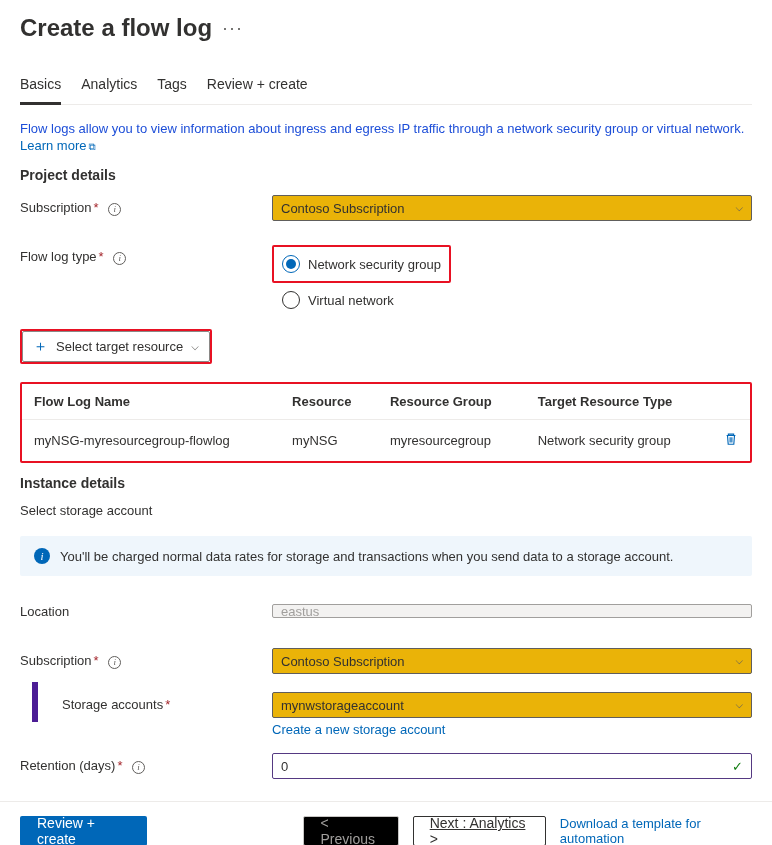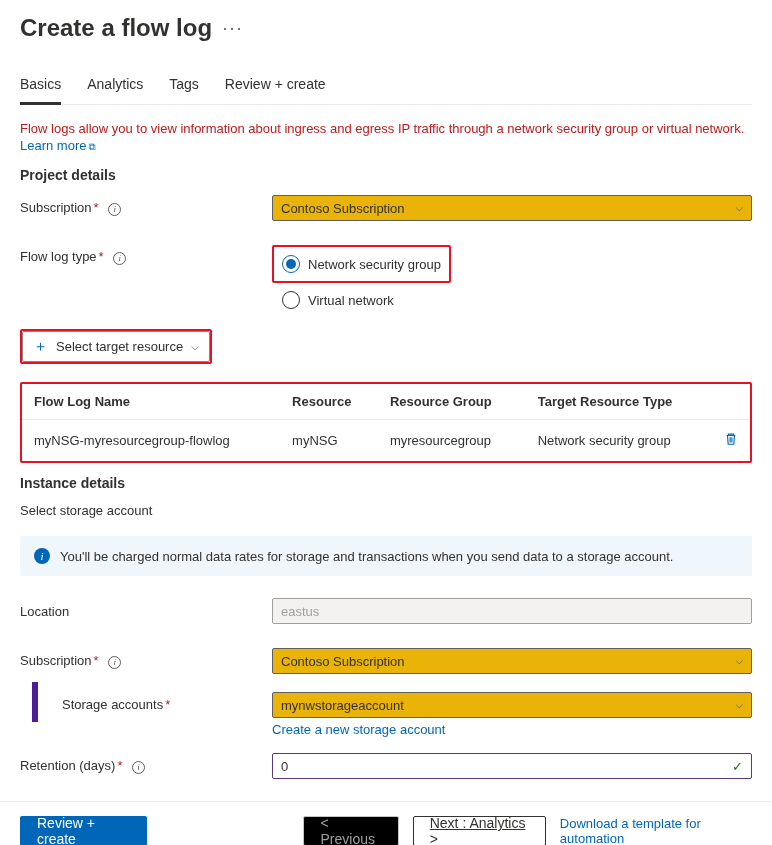--- a/index.html
+++ b/index.html
@@ -7,40 +7,40 @@
     font-family: "Segoe UI", -apple-system, sans-serif;
     font-size: 13px;
     color: #323130;
     background: #fff;
     width: 772px;
     padding: 14px 20px 0 20px;
   }
   .header { display: flex; align-items: center; gap: 10px; margin-bottom: 34px; }
   .title { font-size: 24px; font-weight: 600; color: #323130; }
   .ellipsis { font-size: 18px; color: #605e5c; letter-spacing: 1px; cursor: pointer; }
-  .tabs { display: flex; gap: 26px; border-bottom: 1px solid #edebe9; margin-bottom: 16px; }
+  .tabs { display: flex; gap: 20px; border-bottom: 1px solid #edebe9; margin-bottom: 16px; }
   .tab { padding: 0 0 10px 0; font-size: 14px; color: #323130; cursor: pointer; border-bottom: 3px solid transparent; margin-bottom: -1px; }
   .tab.active { border-bottom-color: #323130; font-weight: 400; }
-  .intro { font-size: 13px; color: #b91c1c; margin-bottom: 2px; }
+  .intro { font-size: 13px; color: #1d4ed8; margin-bottom: 2px; }
   .link { color: #0067b8; text-decoration: none; cursor: pointer; }
   .link-icon { display: inline-block; font-size: 10px; margin-left: 2px; }
   .section-title { font-weight: 600; font-size: 14px; margin-top: 14px; margin-bottom: 12px; }
   .form-row { display: flex; align-items: center; margin-bottom: 8px; min-height: 26px; }
   .form-label { flex: 0 0 252px; font-size: 13px; }
   .form-control-col { flex: 1; }
   .asterisk { color: #a4262c; margin-left: 2px; }
   .info-icon { display:inline-flex; width:13px; height:13px; border:1px solid #605e5c; border-radius:50%; font-size:9px; align-items:center; justify-content:center; color:#605e5c; margin-left:6px; font-style: italic; font-family: Georgia, serif; }
   .select-control {
     width: 100%; height: 26px; border: 1px solid #605e5c; border-radius: 2px;
     background: #eab308; padding: 0 8px; display: flex; align-items: center; justify-content: space-between;
     font-size: 13px; cursor: pointer;
   }
   .select-control .chev { color: #605e5c; font-size: 10px; }
   .disabled-input {
-    width: 100%; height: 26px; border: 1px solid #a19f9d; border-radius: 2px;
+    width: 100%; height: 14px; border: 1px solid #a19f9d; border-radius: 2px;
     background: #f3f2f1; padding: 0 8px; color: #a19f9d; display:flex; align-items:center;
   }
   .text-input {
     width: 100%; height: 26px; border: 1px solid #605e5c; border-radius: 2px;
     background: #fff; padding: 0 8px; font-size: 13px; outline: none;
     display: flex; align-items: center; justify-content: space-between;
   }
   .text-input.validated { border-color: #553982; }
   .validated-check { color: #107c10; font-size: 13px; }
   .radio-row { display:flex; align-items:center; gap:8px; height:26px; }

